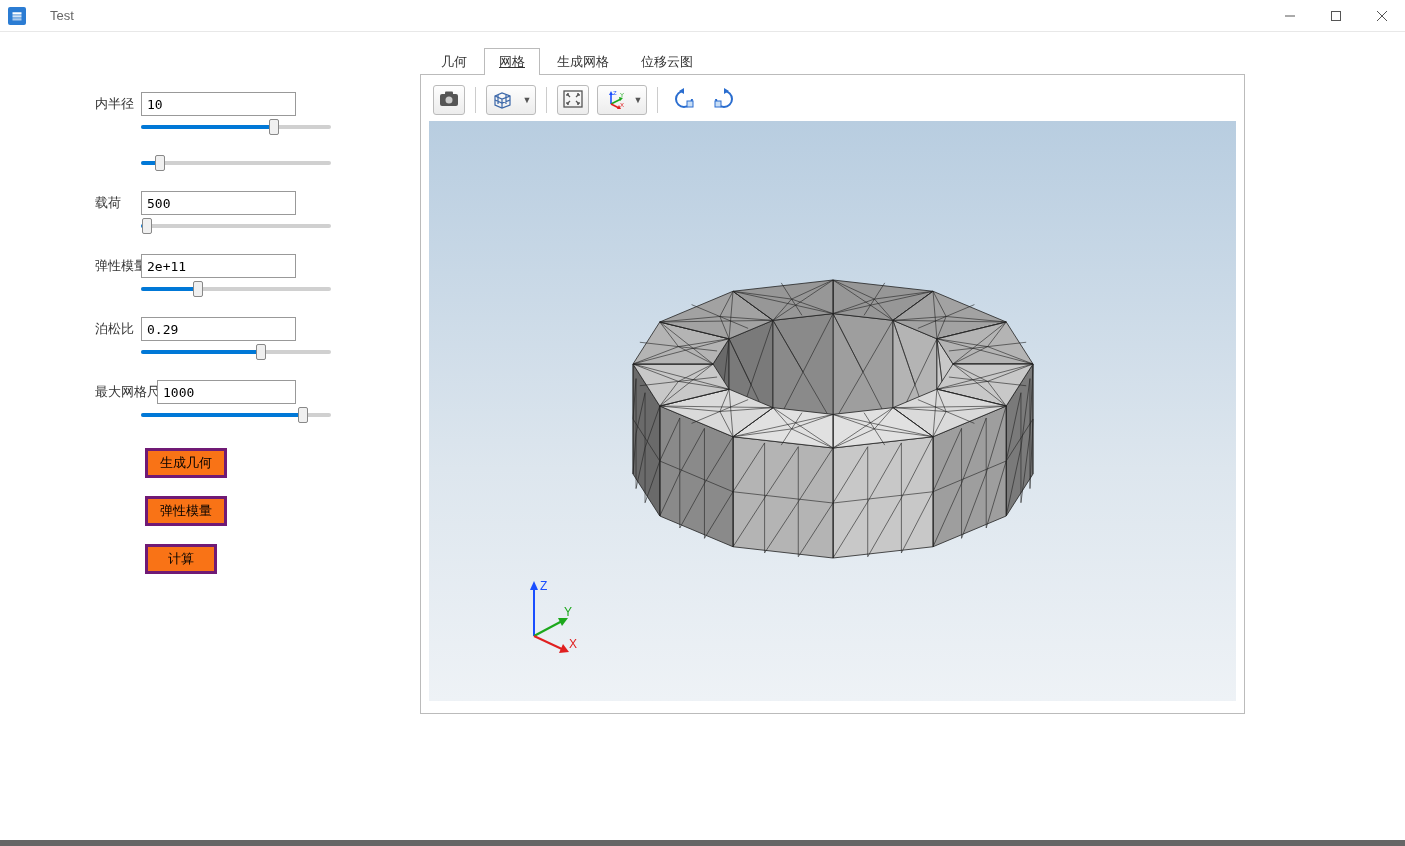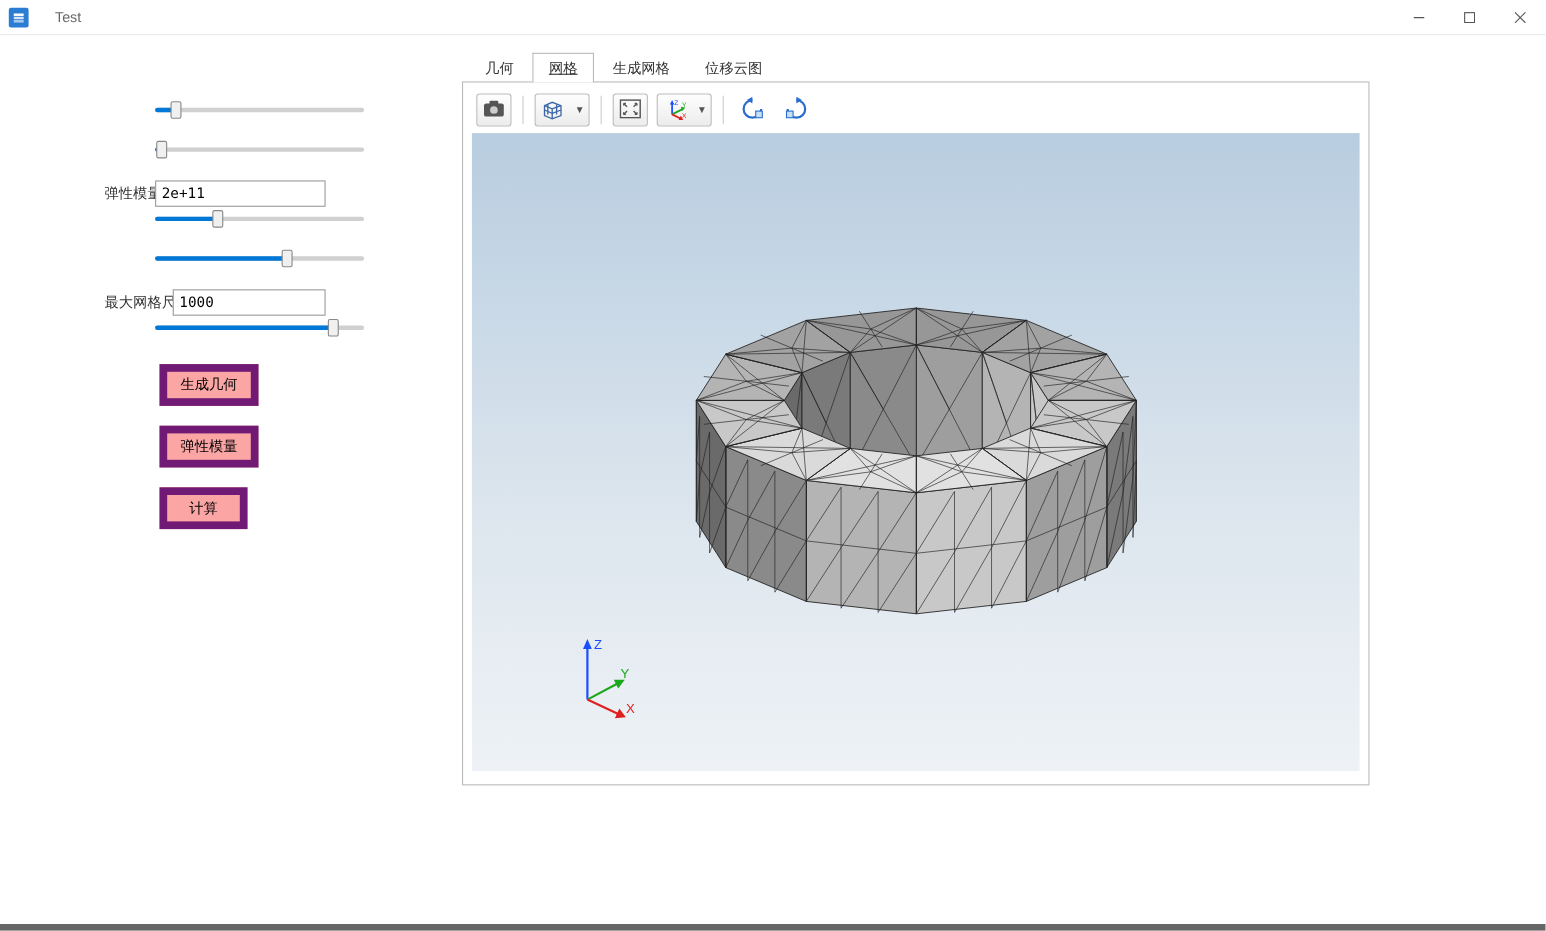--- a/index.html
+++ b/index.html
@@ -110,22 +110,22 @@
       transform: translateX(-50%);
     }
     .action-buttons {
       margin-top: 25px;
       margin-left: 50px;
     }
     .action-btn {
       display: block;
       margin-bottom: 18px;
       padding: 3px 12px;
-      background: #fca5a5;
-      border: 7px solid #701a75;
+      background: #f97316;
+      border: 3px solid #701a75;
       font-size: 13px;
       cursor: pointer;
       font-family: Liberation Sans, sans-serif;
     }
 
     .right-panel {
       flex: 1;
       padding-top: 15px;
       padding-right: 160px;
     }
@@ -258,50 +258,69 @@
           <line x1="10" y1="0" x2="0" y2="10" stroke="#555" stroke-width="1"></line>
         </svg>
     </div>
   </div>
 </div>
 
 <div class="main-area">
 
   <div class="left-panel">
 
+    <div class="param-row">
+      <div class="param-top">
+        <span class="param-label">内半径</span>
+        <input class="param-input" value="10" style="">
+      </div>
+      <div class="slider-wrap">
+        <div class="slider-track"></div>
+        <div class="slider-fill" style="width:70%"></div>
+        <div class="slider-thumb" style="left:70%"></div>
+      </div>
+    </div>
 
     <div class="param-row">
       <div class="slider-wrap">
         <div class="slider-track"></div>
         <div class="slider-fill" style="width:10%"></div>
         <div class="slider-thumb" style="left:10%"></div>
       </div>
     </div>
 
     <div class="param-row">
+      <div class="param-top">
+        <span class="param-label">载荷</span>
+        <input class="param-input" value="500" style="">
+      </div>
       <div class="slider-wrap">
         <div class="slider-track"></div>
         <div class="slider-fill" style="width:3%"></div>
         <div class="slider-thumb" style="left:3%"></div>
       </div>
     </div>
 
     <div class="param-row">
       <div class="param-top">
         <span class="param-label">弹性模量</span>
         <input class="param-input" value="2e+11" style="">
       </div>
       <div class="slider-wrap">
         <div class="slider-track"></div>
         <div class="slider-fill" style="width:30%"></div>
         <div class="slider-thumb" style="left:30%"></div>
       </div>
     </div>
 
     <div class="param-row">
+      <div class="param-top">
+        <span class="param-label">泊松比</span>
+        <input class="param-input" value="0.29" style="">
+      </div>
       <div class="slider-wrap">
         <div class="slider-track"></div>
         <div class="slider-fill" style="width:63%"></div>
         <div class="slider-thumb" style="left:63%"></div>
       </div>
     </div>
 
     <div class="param-row">
       <div class="param-top">
         <span class="param-label" style="width:78px;margin-right:-32px;">最大网格尺寸</span>

